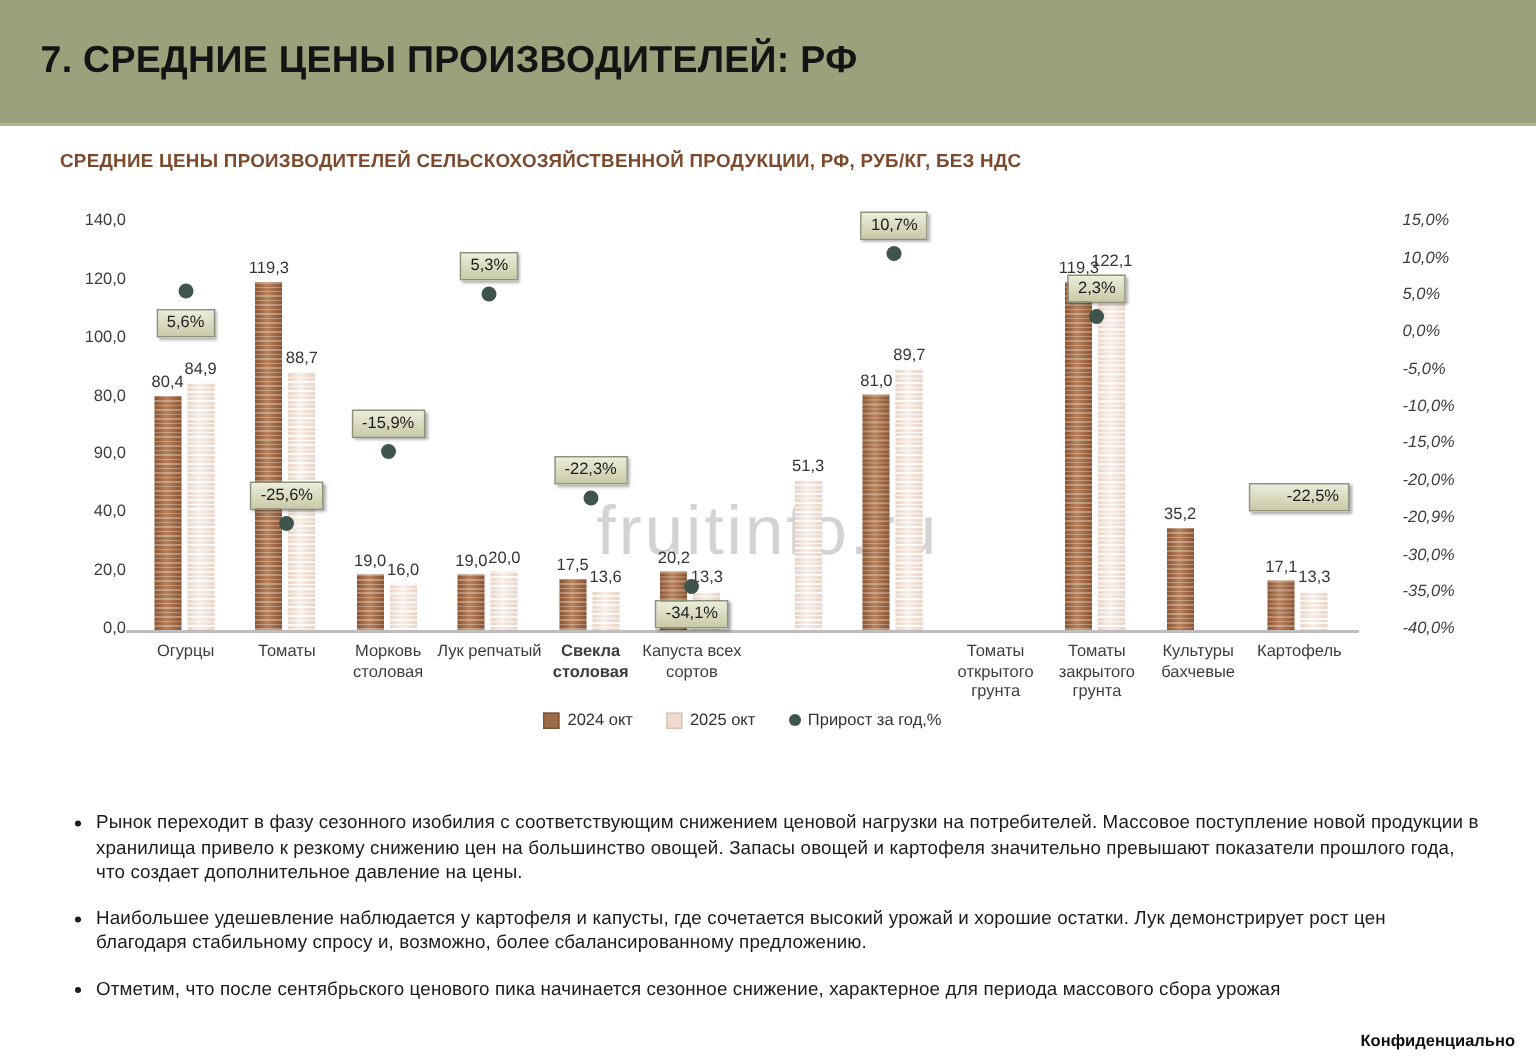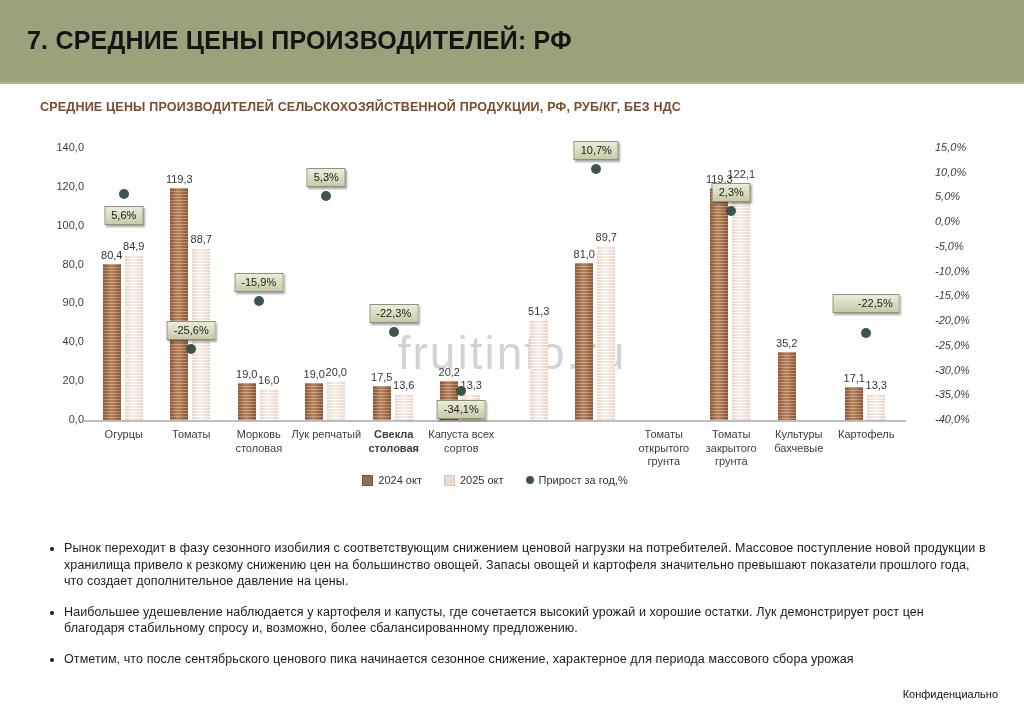--- a/index.html
+++ b/index.html
@@ -71,21 +71,21 @@
     font-size:46px;color:rgba(175,175,175,.55);letter-spacing:2px;pointer-events:none;
   }
   
   .bullets{position:absolute;left:30px;top:528px;width:968px;}
   .bullets ul{margin:12px;padding:0 0 0 22px;}
   .bullets li{
     font-size:12.5px;line-height:16.5px;color:#1b1b1b;margin-bottom:14px;
     letter-spacing:.1px;
   }
   .footer-conf{
-    position:absolute;right:26px;bottom:8px;font-size:11px;font-weight:normal;color:#111;
+    position:absolute;right:14px;bottom:8px;font-size:11px;font-weight:bold;color:#111;
   }
 </style>
 </head>
 <body>
 
 <div class="header">
   <div class="header-title">7. СРЕДНИЕ ЦЕНЫ ПРОИЗВОДИТЕЛЕЙ: РФ</div>
 </div>
 
 <div class="chart-title">СРЕДНИЕ ЦЕНЫ ПРОИЗВОДИТЕЛЕЙ СЕЛЬСКОХОЗЯЙСТВЕННОЙ ПРОДУКЦИИ, РФ, РУБ/КГ, БЕЗ НДС</div>
@@ -102,21 +102,21 @@
     <div class="tick tick-l" style="left: 36px; top: 374.143px;">20,0</div>
     <div class="tick tick-l" style="left: 36px; top: 413px;">0,0</div>
     <div class="tick tick-r" style="left: 935px; top: 141px;">15,0%</div>
     <div class="tick tick-r" style="left: 935px; top: 165.727px;">10,0%</div>
     <div class="tick tick-r" style="left: 935px; top: 190.455px;">5,0%</div>
     <div class="tick tick-r" style="left: 935px; top: 215.182px;">0,0%</div>
     <div class="tick tick-r" style="left: 935px; top: 239.909px;">-5,0%</div>
     <div class="tick tick-r" style="left: 935px; top: 264.636px;">-10,0%</div>
     <div class="tick tick-r" style="left: 935px; top: 289.364px;">-15,0%</div>
     <div class="tick tick-r" style="left: 935px; top: 314.091px;">-20,0%</div>
-    <div class="tick tick-r" style="left: 935px; top: 338.818px;">-25,0%</div>
+    <div class="tick tick-r" style="left: 935px; top: 338.818px;">-20,9%</div>
     <div class="tick tick-r" style="left: 935px; top: 363.545px;">-30,0%</div>
     <div class="tick tick-r" style="left: 935px; top: 388.273px;">-35,0%</div>
     <div class="tick tick-r" style="left: 935px; top: 413px;">-40,0%</div>
     <div class="baseline" style="left: 84px; top: 420px; width: 822px; height: 2px;"></div>
     <div class="cat" style="left: 123.75px; top: 428px;">Огурцы</div>
     <div class="bar s0" style="left: 102.75px; top: 263.794px; width: 18px; height: 156.206px;"></div>
     <div class="vlabel" style="left: 111.75px; top: 248.794px;">80,4</div>
     <div class="bar s1" style="left: 124.75px; top: 255.051px; width: 18px; height: 164.949px;"></div>
     <div class="vlabel" style="left: 133.75px; top: 240.051px;">84,9</div>
     <div class="gdot" style="left: 123.75px; top: 194.487px;"></div>
@@ -174,21 +174,21 @@
     <div class="gbox" style="left: 731.25px; top: 182.807px;">2,3%</div>
     <div class="cat" style="left: 798.75px; top: 428px;">Культуры бахчевые</div>
     <div class="bar s0" style="left: 777.75px; top: 351.611px; width: 18px; height: 68.3886px;"></div>
     <div class="vlabel" style="left: 786.75px; top: 336.611px;">35,2</div>
     <div class="cat" style="left: 866.25px; top: 428px;">Картофель</div>
     <div class="bar s0" style="left: 845.25px; top: 386.777px; width: 18px; height: 33.2229px;"></div>
     <div class="vlabel" style="left: 854.25px; top: 371.777px;">17,1</div>
     <div class="bar s1" style="left: 867.25px; top: 394.16px; width: 18px; height: 25.84px;"></div>
     <div class="vlabel" style="left: 876.25px; top: 379.16px;">13,3</div>
     <div class="gdot" style="left: 866.25px; top: 333.455px;"></div>
-    <div class="gbox" style="left: 866.25px; top: 294px; padding-left: 24px;">-22,5%</div>
+    <div class="gbox" style="left: 866.25px; top: 322px; padding-left: 24px;">-22,5%</div>
   </div>
 
 <div class="legend">
   <div class="legend-item">
     <span class="sw sw0"></span>
     <span>2024 окт</span>
   </div>
   <div class="legend-item">
     <span class="sw sw1"></span>
     <span>2025 окт</span>

